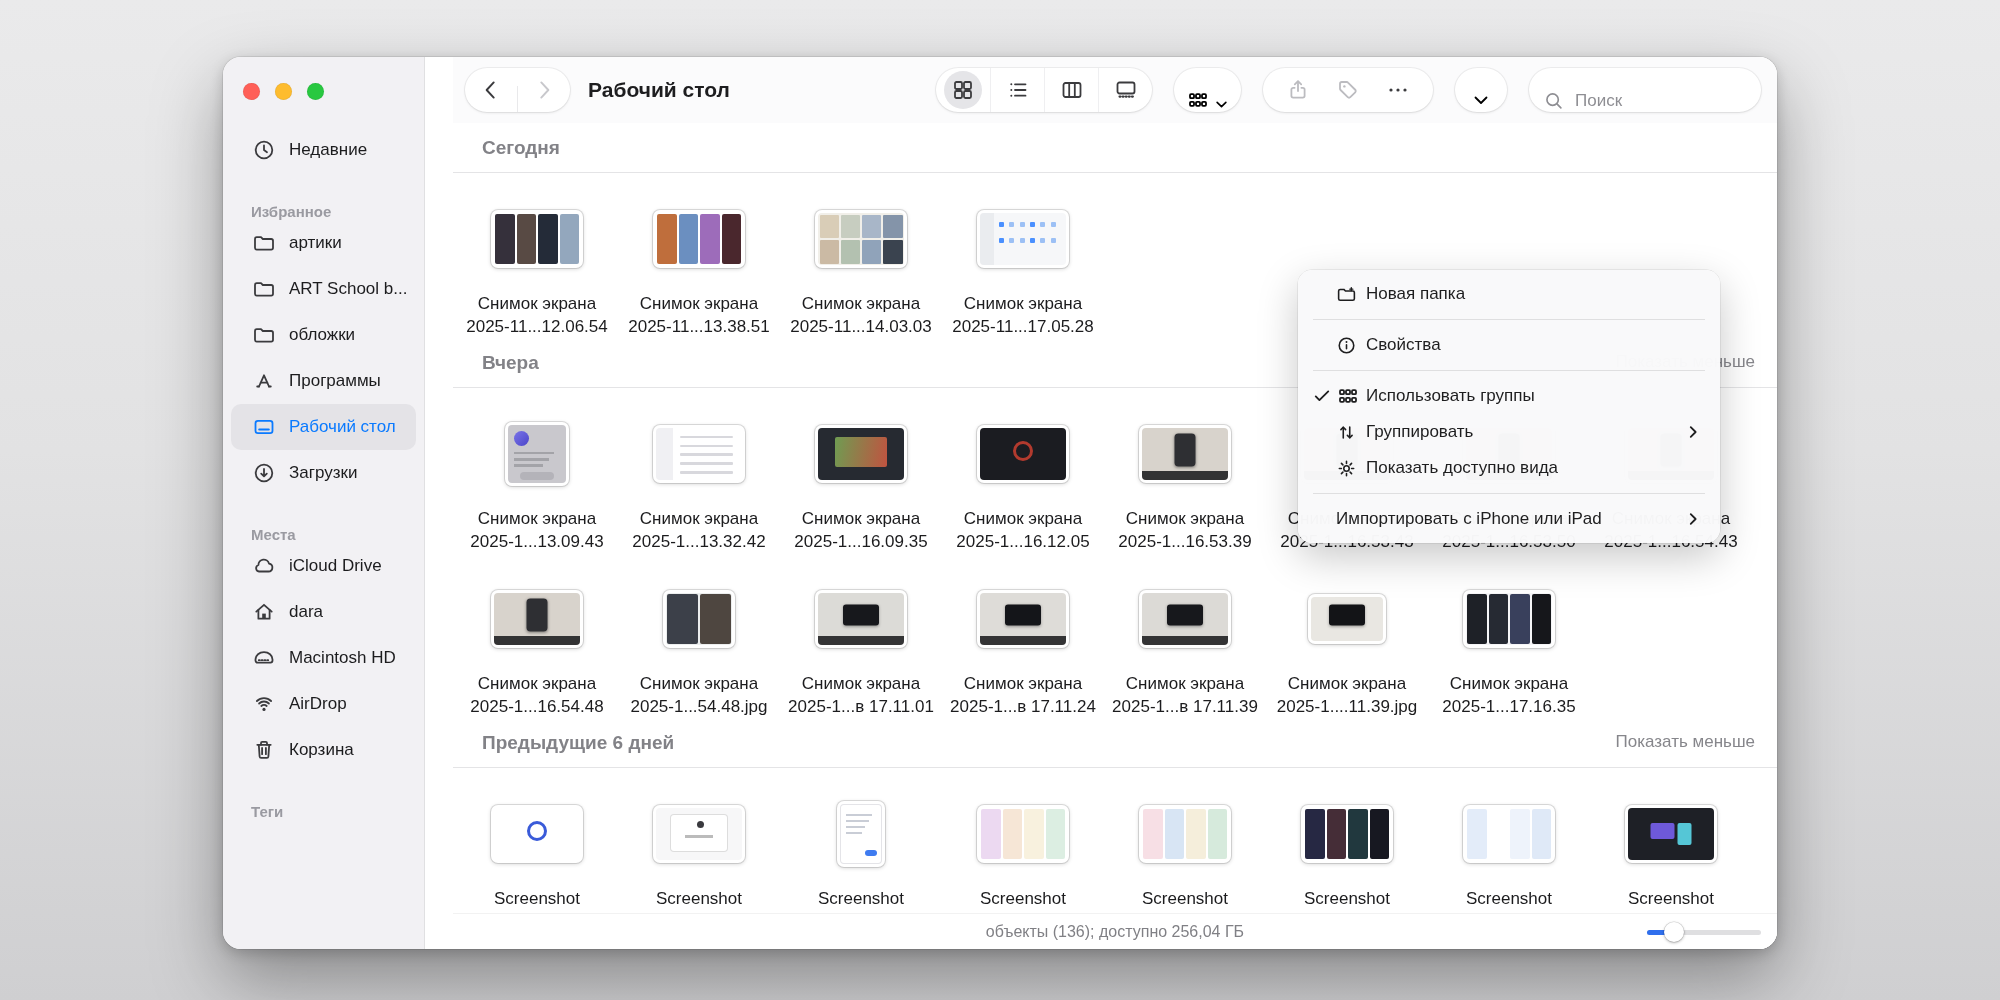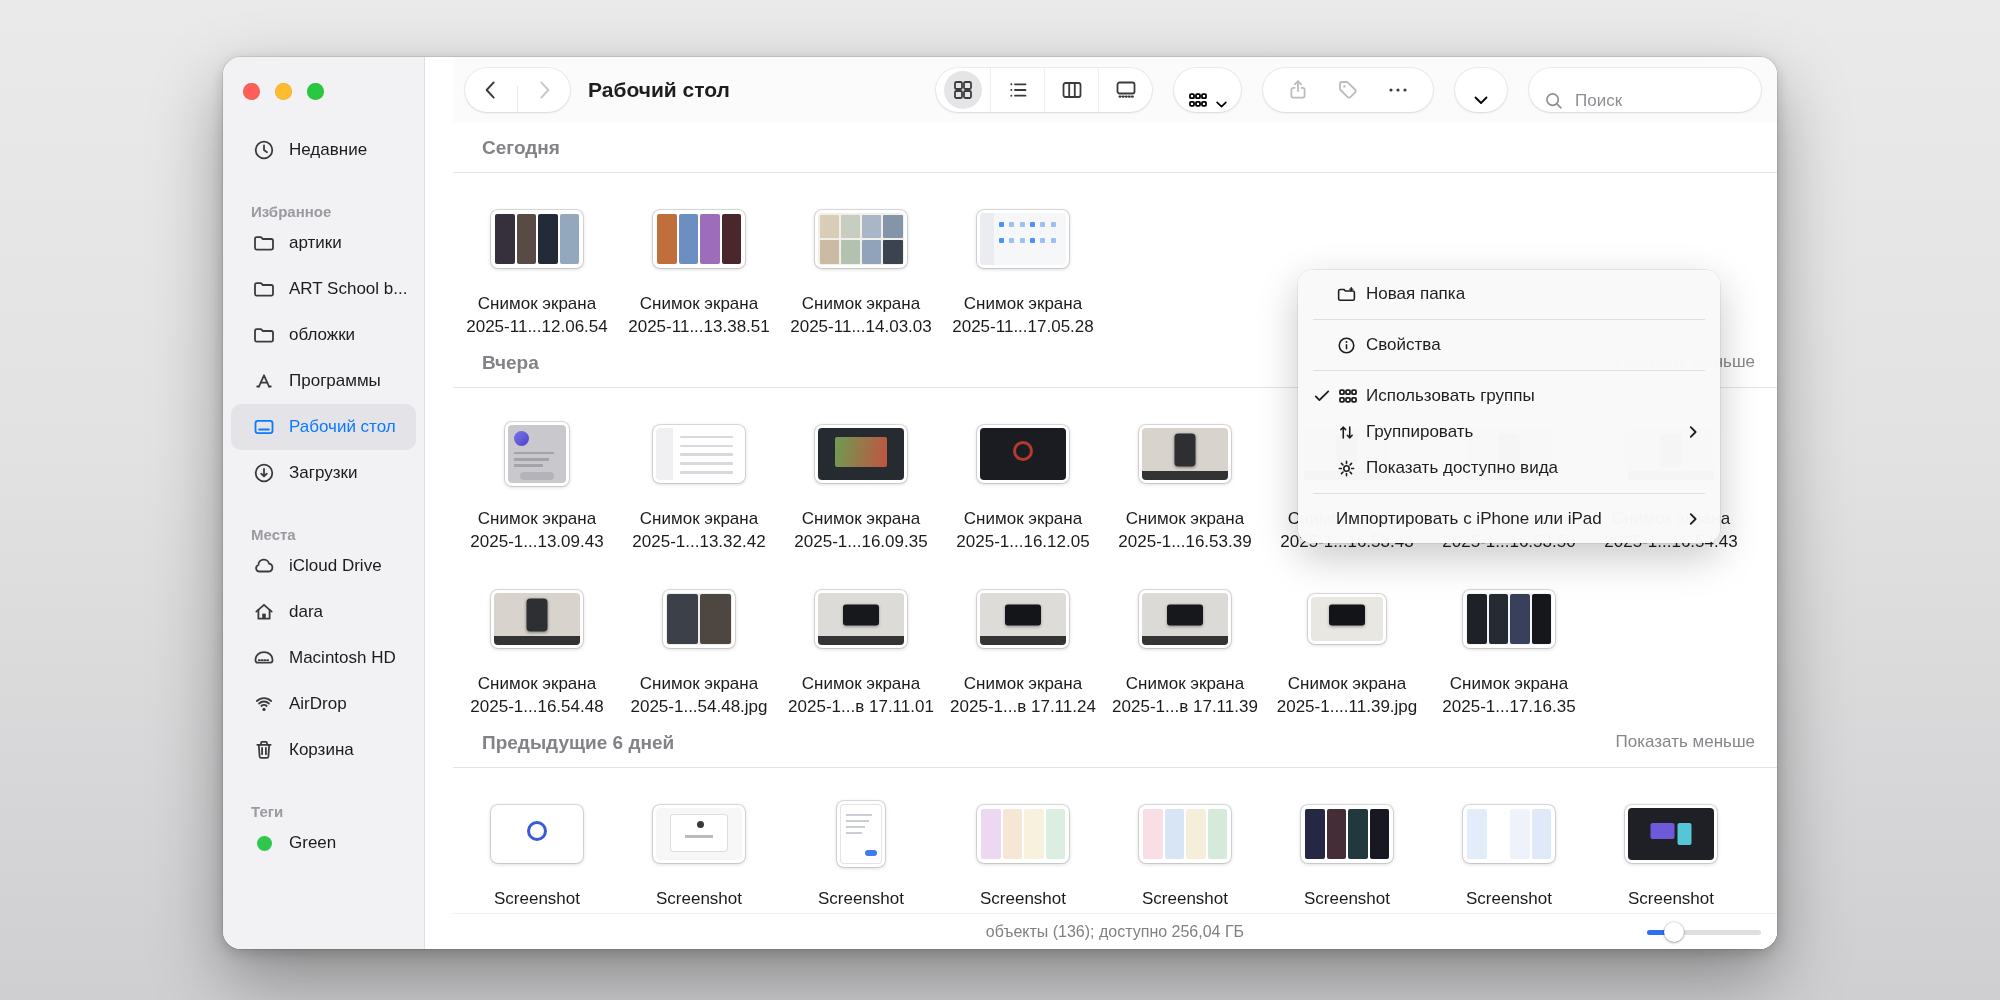--- a/index.html
+++ b/index.html
@@ -203,26 +203,20 @@
               <svg width="24" height="24" viewBox="0 0 24 24" fill="none" stroke="currentColor" stroke-width="1.8" stroke-linecap="round" stroke-linejoin="round">
                 <path d="M5.3 6.8h13.4"></path>
                 <path d="M9 6.8V5.1c0-.7.5-1.2 1.2-1.2h3.6c.7 0 1.2.5 1.2 1.2v1.7"></path>
                 <path d="M6.8 6.8l.8 11.6c.1.8.7 1.4 1.5 1.4h5.8c.8 0 1.4-.6 1.5-1.4l.8-11.6"></path>
                 <path d="M10.1 10v6.2M13.9 10v6.2"></path>
               </svg>
             </span>
             <span>Корзина</span>
           </div>
           <div class="sb-head">Теги</div>
-          <div class="sb-row">
-            <span class="sic">
-              <span class="dot" style="background: rgb(47, 200, 78);"></span>
-            </span>
-            <span>Green</span>
-          </div>
         </div>
     </div>
 
     <div class="main">
       <div class="toolbar">
         <div class="pill nav-pill">
           <button class="tb-btn">
               <span>
                 <svg width="26" height="26" viewBox="0 0 24 24" fill="none" stroke="currentColor" stroke-width="1.8" stroke-linecap="round" stroke-linejoin="round">
                   <path d="M14.5 5 8 12l6.5 7"></path>

